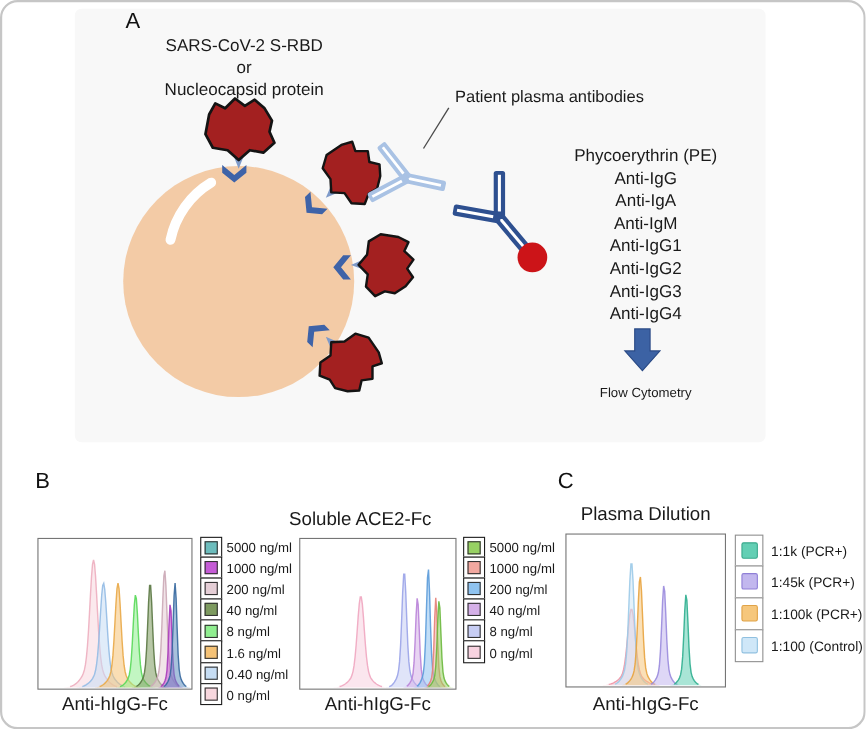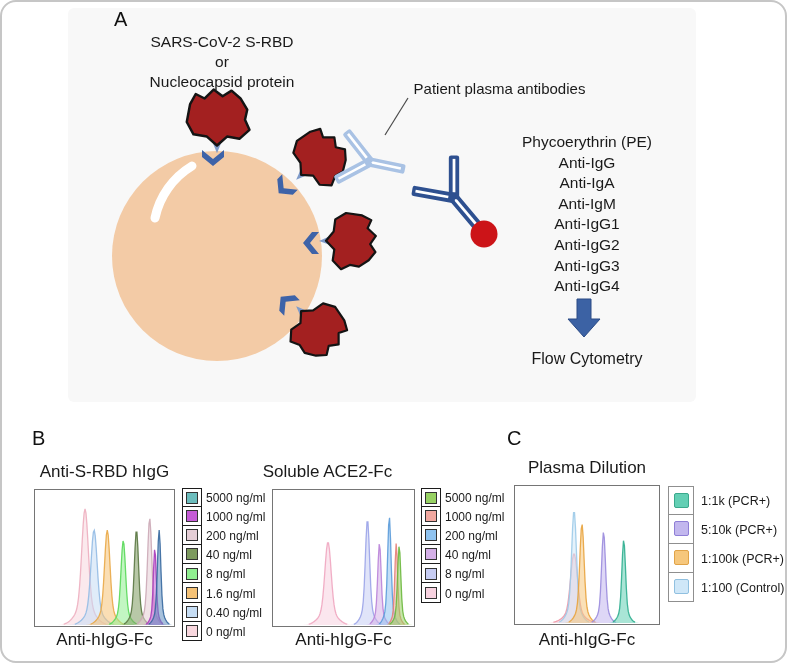--- a/index.html
+++ b/index.html
@@ -9,21 +9,21 @@
     font-family:"Liberation Sans",sans-serif;color:#1a1a1a;overflow:hidden;
   }
   .abs{position:absolute;}
   .panel-letter{font-size:20px;color:#111;}
   .panelA-bg{left:66px;top:6px;width:628px;height:394px;background:#f8f8f8;border-radius:6px;}
   .schematic{left:60px;top:0;width:640px;height:405px;}
   .ctr{text-align:center;}
   .antigen-label{left:128px;top:30px;width:184px;font-size:15.5px;line-height:20px;}
   .plasma-label{left:390px;top:78px;width:215px;font-size:15px;}
   .detect-list{left:493px;top:130px;width:184px;font-size:15.5px;line-height:20.6px;}
-  .flow-label{left:493px;top:348px;width:184px;font-size:16px;}
+  .flow-label{left:493px;top:348px;width:184px;font-size:12px;}
   .chart-title{font-size:17px;}
   .x-label{font-size:17px;text-align:center;}
   .plot{background:#ffffff;border:1.5px solid #757575;box-sizing:border-box;}
   .plot svg{display:block;width:100%;height:100%;}
   
   .legend{display:flex;flex-direction:column;}
   .lrow{display:flex;align-items:center;height:19.2px;}
   .lg-b .lbox{width:20px;height:19px;background:#fff;border:1.6px solid #1c1c1c;
     display:flex;align-items:center;justify-content:center;box-sizing:border-box;flex:none;}
   .lg-b .lrow + .lrow .lbox{margin-top:-1.6px;height:20.6px;}
@@ -110,21 +110,20 @@
     <div>Anti-IgG1</div>
     <div>Anti-IgG2</div>
     <div>Anti-IgG3</div>
     <div>Anti-IgG4</div>
   </div>
 
   <div class="abs flow-label ctr">Flow Cytometry</div>
 
   <div class="abs panel-letter" style="left:30px;top:425px;">B</div>
 
-  <div class="abs chart-title ctr" style="left:30px;top:460px;width:145px;">Anti-S-RBD hIgG</div>
   <div class="abs plot" style="left:32px;top:487px;width:141px;height:138px;">
     <svg viewBox="0 0 100 100" preserveAspectRatio="none">
         <path d="M0,99.3 L0.00,99.30 L0.67,99.30 L1.33,99.30 L2.00,99.30 L2.67,99.30 L3.33,99.30 L4.00,99.30 L4.67,99.30 L5.33,99.30 L6.00,99.30 L6.67,99.30 L7.33,99.30 L8.00,99.30 L8.67,99.30 L9.33,99.30 L10.00,99.30 L10.67,99.30 L11.33,99.30 L12.00,99.29 L12.67,99.29 L13.33,99.28 L14.00,99.27 L14.67,99.26 L15.33,99.25 L16.00,99.22 L16.67,99.19 L17.33,99.15 L18.00,99.09 L18.67,99.01 L19.33,98.91 L20.00,98.78 L20.67,98.61 L21.33,98.40 L22.00,98.14 L22.67,97.83 L23.33,97.45 L24.00,97.00 L24.67,96.48 L25.33,95.88 L26.00,95.19 L26.67,94.42 L27.33,93.55 L28.00,92.55 L28.67,91.34 L29.33,89.76 L30.00,87.52 L30.67,84.15 L31.33,79.07 L32.00,71.72 L32.67,61.86 L33.33,49.87 L34.00,36.99 L34.67,25.25 L35.33,16.94 L36.00,13.94 L36.67,16.94 L37.33,25.25 L38.00,36.99 L38.67,49.87 L39.33,61.86 L40.00,71.72 L40.67,79.07 L41.33,84.15 L42.00,87.52 L42.67,89.76 L43.33,91.34 L44.00,92.55 L44.67,93.55 L45.33,94.42 L46.00,95.19 L46.67,95.88 L47.33,96.48 L48.00,97.00 L48.67,97.45 L49.33,97.83 L50.00,98.14 L50.67,98.40 L51.33,98.61 L52.00,98.78 L52.67,98.91 L53.33,99.01 L54.00,99.09 L54.67,99.15 L55.33,99.19 L56.00,99.22 L56.67,99.25 L57.33,99.26 L58.00,99.27 L58.67,99.28 L59.33,99.29 L60.00,99.29 L60.67,99.30 L61.33,99.30 L62.00,99.30 L62.67,99.30 L63.33,99.30 L64.00,99.30 L64.67,99.30 L65.33,99.30 L66.00,99.30 L66.67,99.30 L67.33,99.30 L68.00,99.30 L68.67,99.30 L69.33,99.30 L70.00,99.30 L70.67,99.30 L71.33,99.30 L72.00,99.30 L72.67,99.30 L73.33,99.30 L74.00,99.30 L74.67,99.30 L75.33,99.30 L76.00,99.30 L76.67,99.30 L77.33,99.30 L78.00,99.30 L78.67,99.30 L79.33,99.30 L80.00,99.30 L80.67,99.30 L81.33,99.30 L82.00,99.30 L82.67,99.30 L83.33,99.30 L84.00,99.30 L84.67,99.30 L85.33,99.30 L86.00,99.30 L86.67,99.30 L87.33,99.30 L88.00,99.30 L88.67,99.30 L89.33,99.30 L90.00,99.30 L90.67,99.30 L91.33,99.30 L92.00,99.30 L92.67,99.30 L93.33,99.30 L94.00,99.30 L94.67,99.30 L95.33,99.30 L96.00,99.30 L96.67,99.30 L97.33,99.30 L98.00,99.30 L98.67,99.30 L99.33,99.30 L100.00,99.30 L100,99.3 Z" fill="#f8d7de" fill-opacity="0.55" stroke="none"></path>
         <path d=" M20.67,98.61 L21.33,98.40 L22.00,98.14 L22.67,97.83 L23.33,97.45 L24.00,97.00 L24.67,96.48 L25.33,95.88 L26.00,95.19 L26.67,94.42 L27.33,93.55 L28.00,92.55 L28.67,91.34 L29.33,89.76 L30.00,87.52 L30.67,84.15 L31.33,79.07 L32.00,71.72 L32.67,61.86 L33.33,49.87 L34.00,36.99 L34.67,25.25 L35.33,16.94 L36.00,13.94 L36.67,16.94 L37.33,25.25 L38.00,36.99 L38.67,49.87 L39.33,61.86 L40.00,71.72 L40.67,79.07 L41.33,84.15 L42.00,87.52 L42.67,89.76 L43.33,91.34 L44.00,92.55 L44.67,93.55 L45.33,94.42 L46.00,95.19 L46.67,95.88 L47.33,96.48 L48.00,97.00 L48.67,97.45 L49.33,97.83 L50.00,98.14 L50.67,98.40 L51.33,98.61" fill="none" stroke="#edaebf" stroke-width="1.3" stroke-opacity="0.9" vector-effect="non-scaling-stroke"></path>
         <path d="M0,99.3 L0.00,99.30 L0.67,99.30 L1.33,99.30 L2.00,99.30 L2.67,99.30 L3.33,99.30 L4.00,99.30 L4.67,99.30 L5.33,99.30 L6.00,99.30 L6.67,99.30 L7.33,99.30 L8.00,99.30 L8.67,99.30 L9.33,99.30 L10.00,99.30 L10.67,99.30 L11.33,99.30 L12.00,99.30 L12.67,99.30 L13.33,99.30 L14.00,99.30 L14.67,99.30 L15.33,99.30 L16.00,99.30 L16.67,99.30 L17.33,99.30 L18.00,99.30 L18.67,99.30 L19.33,99.30 L20.00,99.29 L20.67,99.29 L21.33,99.28 L22.00,99.28 L22.67,99.27 L23.33,99.25 L24.00,99.23 L24.67,99.19 L25.33,99.15 L26.00,99.09 L26.67,99.01 L27.33,98.90 L28.00,98.77 L28.67,98.59 L29.33,98.37 L30.00,98.10 L30.67,97.77 L31.33,97.37 L32.00,96.90 L32.67,96.36 L33.33,95.74 L34.00,95.03 L34.67,94.23 L35.33,93.28 L36.00,92.06 L36.67,90.35 L37.33,87.75 L38.00,83.71 L38.67,77.66 L39.33,69.27 L40.00,58.86 L40.67,47.63 L41.33,37.60 L42.00,31.05 L42.67,29.64 L43.33,33.76 L44.00,42.32 L44.67,53.24 L45.33,64.26 L46.00,73.75 L46.67,80.97 L47.33,85.95 L48.00,89.19 L48.67,91.29 L49.33,92.71 L50.00,93.77 L50.67,94.64 L51.33,95.40 L52.00,96.06 L52.67,96.64 L53.33,97.14 L54.00,97.58 L54.67,97.94 L55.33,98.24 L56.00,98.49 L56.67,98.68 L57.33,98.84 L58.00,98.96 L58.67,99.05 L59.33,99.12 L60.00,99.17 L60.67,99.21 L61.33,99.24 L62.00,99.26 L62.67,99.27 L63.33,99.28 L64.00,99.29 L64.67,99.29 L65.33,99.30 L66.00,99.30 L66.67,99.30 L67.33,99.30 L68.00,99.30 L68.67,99.30 L69.33,99.30 L70.00,99.30 L70.67,99.30 L71.33,99.30 L72.00,99.30 L72.67,99.30 L73.33,99.30 L74.00,99.30 L74.67,99.30 L75.33,99.30 L76.00,99.30 L76.67,99.30 L77.33,99.30 L78.00,99.30 L78.67,99.30 L79.33,99.30 L80.00,99.30 L80.67,99.30 L81.33,99.30 L82.00,99.30 L82.67,99.30 L83.33,99.30 L84.00,99.30 L84.67,99.30 L85.33,99.30 L86.00,99.30 L86.67,99.30 L87.33,99.30 L88.00,99.30 L88.67,99.30 L89.33,99.30 L90.00,99.30 L90.67,99.30 L91.33,99.30 L92.00,99.30 L92.67,99.30 L93.33,99.30 L94.00,99.30 L94.67,99.30 L95.33,99.30 L96.00,99.30 L96.67,99.30 L97.33,99.30 L98.00,99.30 L98.67,99.30 L99.33,99.30 L100.00,99.30 L100,99.3 Z" fill="#c6ddf4" fill-opacity="0.55" stroke="none"></path>
         <path d=" M28.67,98.59 L29.33,98.37 L30.00,98.10 L30.67,97.77 L31.33,97.37 L32.00,96.90 L32.67,96.36 L33.33,95.74 L34.00,95.03 L34.67,94.23 L35.33,93.28 L36.00,92.06 L36.67,90.35 L37.33,87.75 L38.00,83.71 L38.67,77.66 L39.33,69.27 L40.00,58.86 L40.67,47.63 L41.33,37.60 L42.00,31.05 L42.67,29.64 L43.33,33.76 L44.00,42.32 L44.67,53.24 L45.33,64.26 L46.00,73.75 L46.67,80.97 L47.33,85.95 L48.00,89.19 L48.67,91.29 L49.33,92.71 L50.00,93.77 L50.67,94.64 L51.33,95.40 L52.00,96.06 L52.67,96.64 L53.33,97.14 L54.00,97.58 L54.67,97.94 L55.33,98.24 L56.00,98.49 L56.67,98.68" fill="none" stroke="#94bbe4" stroke-width="1.3" stroke-opacity="0.9" vector-effect="non-scaling-stroke"></path>
         <path d="M0,99.3 L0.00,99.30 L0.67,99.30 L1.33,99.30 L2.00,99.30 L2.67,99.30 L3.33,99.30 L4.00,99.30 L4.67,99.30 L5.33,99.30 L6.00,99.30 L6.67,99.30 L7.33,99.30 L8.00,99.30 L8.67,99.30 L9.33,99.30 L10.00,99.30 L10.67,99.30 L11.33,99.30 L12.00,99.30 L12.67,99.30 L13.33,99.30 L14.00,99.30 L14.67,99.30 L15.33,99.30 L16.00,99.30 L16.67,99.30 L17.33,99.30 L18.00,99.30 L18.67,99.30 L19.33,99.30 L20.00,99.30 L20.67,99.30 L21.33,99.30 L22.00,99.30 L22.67,99.30 L23.33,99.30 L24.00,99.30 L24.67,99.30 L25.33,99.30 L26.00,99.30 L26.67,99.30 L27.33,99.30 L28.00,99.30 L28.67,99.30 L29.33,99.30 L30.00,99.30 L30.67,99.30 L31.33,99.30 L32.00,99.30 L32.67,99.29 L33.33,99.29 L34.00,99.28 L34.67,99.27 L35.33,99.25 L36.00,99.22 L36.67,99.19 L37.33,99.13 L38.00,99.05 L38.67,98.94 L39.33,98.79 L40.00,98.59 L40.67,98.34 L41.33,98.01 L42.00,97.60 L42.67,97.10 L43.33,96.50 L44.00,95.80 L44.67,94.99 L45.33,94.04 L46.00,92.87 L46.67,91.26 L47.33,88.73 L48.00,84.54 L48.67,77.80 L49.33,67.97 L50.00,55.63 L50.67,42.91 L51.33,33.14 L52.00,29.46 L52.67,33.14 L53.33,42.91 L54.00,55.63 L54.67,67.97 L55.33,77.80 L56.00,84.54 L56.67,88.73 L57.33,91.26 L58.00,92.87 L58.67,94.04 L59.33,94.99 L60.00,95.80 L60.67,96.50 L61.33,97.10 L62.00,97.60 L62.67,98.01 L63.33,98.34 L64.00,98.59 L64.67,98.79 L65.33,98.94 L66.00,99.05 L66.67,99.13 L67.33,99.19 L68.00,99.22 L68.67,99.25 L69.33,99.27 L70.00,99.28 L70.67,99.29 L71.33,99.29 L72.00,99.30 L72.67,99.30 L73.33,99.30 L74.00,99.30 L74.67,99.30 L75.33,99.30 L76.00,99.30 L76.67,99.30 L77.33,99.30 L78.00,99.30 L78.67,99.30 L79.33,99.30 L80.00,99.30 L80.67,99.30 L81.33,99.30 L82.00,99.30 L82.67,99.30 L83.33,99.30 L84.00,99.30 L84.67,99.30 L85.33,99.30 L86.00,99.30 L86.67,99.30 L87.33,99.30 L88.00,99.30 L88.67,99.30 L89.33,99.30 L90.00,99.30 L90.67,99.30 L91.33,99.30 L92.00,99.30 L92.67,99.30 L93.33,99.30 L94.00,99.30 L94.67,99.30 L95.33,99.30 L96.00,99.30 L96.67,99.30 L97.33,99.30 L98.00,99.30 L98.67,99.30 L99.33,99.30 L100.00,99.30 L100,99.3 Z" fill="#f5c276" fill-opacity="0.55" stroke="none"></path>
         <path d=" M40.00,98.59 L40.67,98.34 L41.33,98.01 L42.00,97.60 L42.67,97.10 L43.33,96.50 L44.00,95.80 L44.67,94.99 L45.33,94.04 L46.00,92.87 L46.67,91.26 L47.33,88.73 L48.00,84.54 L48.67,77.80 L49.33,67.97 L50.00,55.63 L50.67,42.91 L51.33,33.14 L52.00,29.46 L52.67,33.14 L53.33,42.91 L54.00,55.63 L54.67,67.97 L55.33,77.80 L56.00,84.54 L56.67,88.73 L57.33,91.26 L58.00,92.87 L58.67,94.04 L59.33,94.99 L60.00,95.80 L60.67,96.50 L61.33,97.10 L62.00,97.60 L62.67,98.01 L63.33,98.34 L64.00,98.59" fill="none" stroke="#e9a847" stroke-width="1.3" stroke-opacity="0.9" vector-effect="non-scaling-stroke"></path>
         <path d="M0,99.3 L0.00,99.30 L0.67,99.30 L1.33,99.30 L2.00,99.30 L2.67,99.30 L3.33,99.30 L4.00,99.30 L4.67,99.30 L5.33,99.30 L6.00,99.30 L6.67,99.30 L7.33,99.30 L8.00,99.30 L8.67,99.30 L9.33,99.30 L10.00,99.30 L10.67,99.30 L11.33,99.30 L12.00,99.30 L12.67,99.30 L13.33,99.30 L14.00,99.30 L14.67,99.30 L15.33,99.30 L16.00,99.30 L16.67,99.30 L17.33,99.30 L18.00,99.30 L18.67,99.30 L19.33,99.30 L20.00,99.30 L20.67,99.30 L21.33,99.30 L22.00,99.30 L22.67,99.30 L23.33,99.30 L24.00,99.30 L24.67,99.30 L25.33,99.30 L26.00,99.30 L26.67,99.30 L27.33,99.30 L28.00,99.30 L28.67,99.30 L29.33,99.30 L30.00,99.30 L30.67,99.30 L31.33,99.30 L32.00,99.30 L32.67,99.30 L33.33,99.30 L34.00,99.30 L34.67,99.30 L35.33,99.30 L36.00,99.30 L36.67,99.30 L37.33,99.30 L38.00,99.30 L38.67,99.30 L39.33,99.30 L40.00,99.30 L40.67,99.30 L41.33,99.30 L42.00,99.30 L42.67,99.30 L43.33,99.30 L44.00,99.30 L44.67,99.30 L45.33,99.30 L46.00,99.30 L46.67,99.30 L47.33,99.29 L48.00,99.29 L48.67,99.28 L49.33,99.26 L50.00,99.23 L50.67,99.19 L51.33,99.12 L52.00,99.02 L52.67,98.88 L53.33,98.68 L54.00,98.40 L54.67,98.04 L55.33,97.57 L56.00,96.98 L56.67,96.26 L57.33,95.41 L58.00,94.39 L58.67,93.03 L59.33,90.91 L60.00,87.10 L60.67,80.35 L61.33,69.82 L62.00,56.53 L62.67,44.11 L63.33,37.51 L64.00,39.81 L64.67,49.90 L65.33,63.35 L66.00,75.56 L66.67,84.17 L67.33,89.29 L68.00,92.11 L68.67,93.77 L69.33,94.93 L70.00,95.86 L70.67,96.64 L71.33,97.29 L72.00,97.81 L72.67,98.23 L73.33,98.55 L74.00,98.79 L74.67,98.96 L75.33,99.08 L76.00,99.16 L76.67,99.21 L77.33,99.25 L78.00,99.27 L78.67,99.28 L79.33,99.29 L80.00,99.29 L80.67,99.30 L81.33,99.30 L82.00,99.30 L82.67,99.30 L83.33,99.30 L84.00,99.30 L84.67,99.30 L85.33,99.30 L86.00,99.30 L86.67,99.30 L87.33,99.30 L88.00,99.30 L88.67,99.30 L89.33,99.30 L90.00,99.30 L90.67,99.30 L91.33,99.30 L92.00,99.30 L92.67,99.30 L93.33,99.30 L94.00,99.30 L94.67,99.30 L95.33,99.30 L96.00,99.30 L96.67,99.30 L97.33,99.30 L98.00,99.30 L98.67,99.30 L99.33,99.30 L100.00,99.30 L100,99.3 Z" fill="#90ee90" fill-opacity="0.55" stroke="none"></path>
         <path d=" M53.33,98.68 L54.00,98.40 L54.67,98.04 L55.33,97.57 L56.00,96.98 L56.67,96.26 L57.33,95.41 L58.00,94.39 L58.67,93.03 L59.33,90.91 L60.00,87.10 L60.67,80.35 L61.33,69.82 L62.00,56.53 L62.67,44.11 L63.33,37.51 L64.00,39.81 L64.67,49.90 L65.33,63.35 L66.00,75.56 L66.67,84.17 L67.33,89.29 L68.00,92.11 L68.67,93.77 L69.33,94.93 L70.00,95.86 L70.67,96.64 L71.33,97.29 L72.00,97.81 L72.67,98.23 L73.33,98.55" fill="none" stroke="#59d859" stroke-width="1.3" stroke-opacity="0.9" vector-effect="non-scaling-stroke"></path>
@@ -272,21 +271,21 @@
     <div class="lrow">
         <span class="lbox">
           <span class="lswatch" style="background-color: rgb(99, 207, 180); border-color: rgb(58, 169, 140);"></span>
         </span>
         <span class="llabel">1:1k (PCR+)</span>
       </div>
     <div class="lrow">
         <span class="lbox">
           <span class="lswatch" style="background-color: rgb(194, 183, 238); border-color: rgb(143, 127, 214);"></span>
         </span>
-        <span class="llabel">5:10k (PCR+)</span>
+        <span class="llabel">1:45k (PCR+)</span>
       </div>
     <div class="lrow">
         <span class="lbox">
           <span class="lswatch" style="background-color: rgb(246, 199, 124); border-color: rgb(224, 163, 72);"></span>
         </span>
         <span class="llabel">1:100k (PCR+)</span>
       </div>
     <div class="lrow">
         <span class="lbox">
           <span class="lswatch" style="background-color: rgb(207, 231, 248); border-color: rgb(144, 192, 224);"></span>

